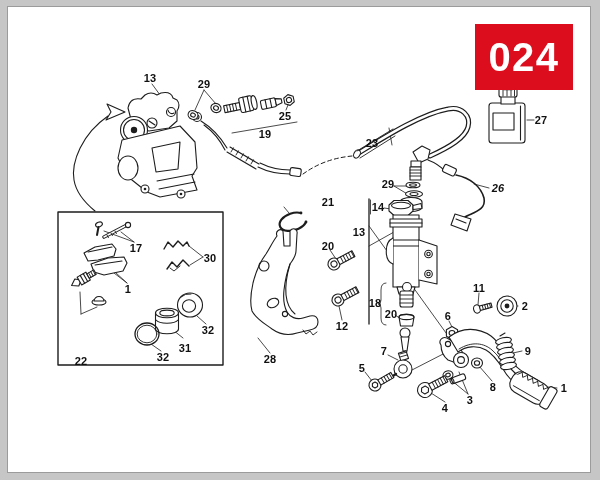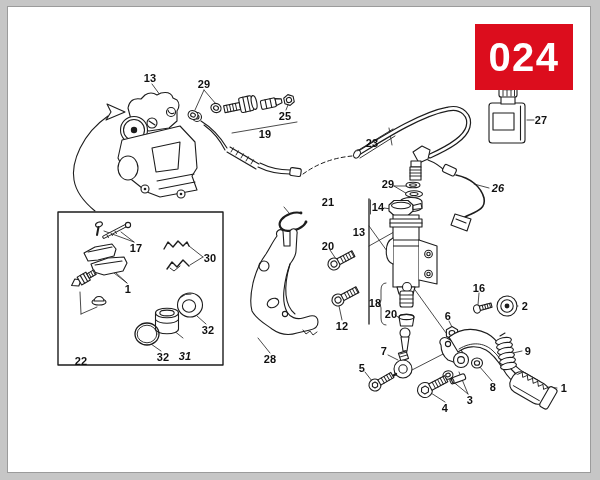--- a/index.html
+++ b/index.html
@@ -368,42 +368,42 @@
   <div class="labels-layer">
       <div class="part-label" style="left: 564px; top: 388px;">1</div>
       <div class="part-label" style="left: 525px; top: 306px;">2</div>
       <div class="part-label" style="left: 470px; top: 400px;">3</div>
       <div class="part-label" style="left: 445px; top: 408px;">4</div>
       <div class="part-label" style="left: 362px; top: 368px;">5</div>
       <div class="part-label" style="left: 448px; top: 316px;">6</div>
       <div class="part-label" style="left: 384px; top: 351px;">7</div>
       <div class="part-label" style="left: 493px; top: 387px;">8</div>
       <div class="part-label" style="left: 528px; top: 351px;">9</div>
-      <div class="part-label" style="left: 479px; top: 288px;">16</div>
+      <div class="part-label" style="left: 479px; top: 288px;">11</div>
       <div class="part-label" style="left: 342px; top: 326px;">12</div>
       <div class="part-label" style="left: 359px; top: 232px;">13</div>
       <div class="part-label" style="left: 378px; top: 207px;">14</div>
       <div class="part-label" style="left: 150px; top: 78px;">13</div>
       <div class="part-label" style="left: 128px; top: 289px;">1</div>
       <div class="part-label" style="left: 136px; top: 248px;">17</div>
       <div class="part-label" style="left: 375px; top: 303px;">18</div>
       <div class="part-label" style="left: 328px; top: 246px;">20</div>
       <div class="part-label" style="left: 391px; top: 314px;">20</div>
       <div class="part-label" style="left: 284px; top: 202px; margin-left: 44px;">21</div>
       <div class="part-label" style="left: 81px; top: 320px; margin-top: 41px;">22</div>
       <div class="part-label" style="left: 372px; top: 122px; margin-top: 21px;">23</div>
       <div class="part-label" style="left: 265px; top: 134px;">19</div>
       <div class="part-label" style="left: 285px; top: 116px;">25</div>
       <div class="part-label" style="left: 498px; top: 188px; font-style: italic;">26</div>
       <div class="part-label" style="left: 541px; top: 120px;">27</div>
       <div class="part-label" style="left: 270px; top: 359px;">28</div>
       <div class="part-label" style="left: 204px; top: 84px;">29</div>
       <div class="part-label" style="left: 388px; top: 184px;">29</div>
       <div class="part-label" style="left: 210px; top: 258px;">30</div>
-      <div class="part-label" style="left: 185px; top: 356px; font-style: italic;">31</div>
+      <div class="part-label" style="left: 185px; top: 348px;">31</div>
       <div class="part-label" style="left: 208px; top: 330px;">32</div>
       <div class="part-label" style="left: 163px; top: 357px;">32</div>
     </div>
 
   <div class="badge" style="background: rgb(220, 13, 29); color: rgb(255, 255, 255);">
     <span>024</span>
   </div>
 </div>
 
 </body></html>

